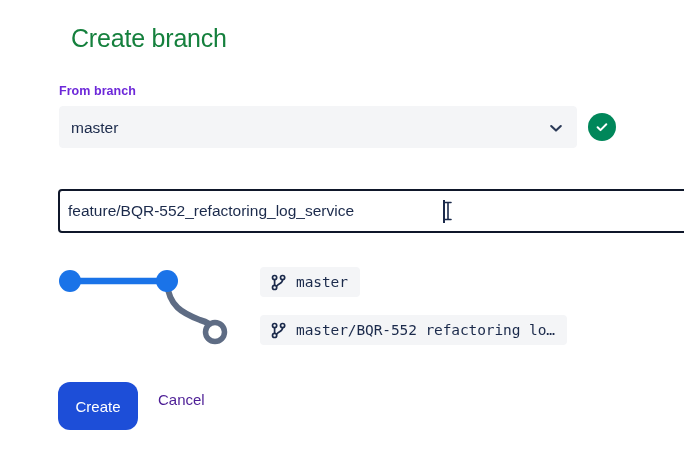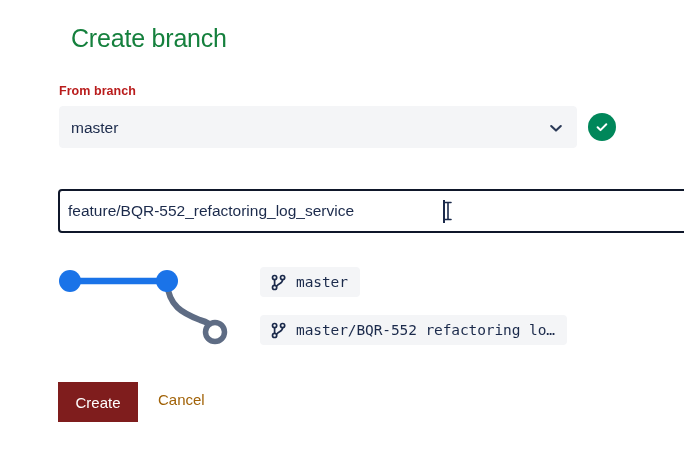--- a/index.html
+++ b/index.html
@@ -33,21 +33,21 @@
     color: #15803d;
     line-height: 32px;
     margin-left: 12px;
   }
 
   
   .field-label {
     position: absolute;
     font-size: 12.5px;
     font-weight: 700;
-    color: #b91c1c;
+    color: #6d28d9;
     letter-spacing: 0.05px;
     line-height: 16px;
   }
   .label-from-branch { left: 59px; top: 83px; }
   .label-branch-name { left: 59px; top: 166px; }
 
   
   .select-row {
     position: absolute;
     left: 59px;
@@ -179,40 +179,40 @@
     white-space: nowrap;
     overflow: hidden;
   }
 
   
   .btn-create {
     position: absolute;
     left: 58px;
     top: 382px;
     width: 80px;
-    height: 40px;
-    background: #7f1d1d;
+    height: 48px;
+    background: #1d4ed8;
     color: #ffffff;
     border: none;
-    border-radius: 0;
+    border-radius: 12px;
     font-family: "Liberation Sans", sans-serif;
     font-size: 15px;
     font-weight: 400;
     cursor: pointer;
     padding: 0;
   }
   .btn-cancel {
     position: absolute;
     left: 150px;
     top: 382px;
     height: 36px;
     line-height: 36px;
     background: transparent;
     border: none;
-    color: #a16207;
+    color: #4c1d95;
     font-family: "Liberation Sans", sans-serif;
     font-size: 15px;
     cursor: pointer;
     padding: 0 8px;
   }
 </style>
 </head>
 <body>
 
 <div class="page">

